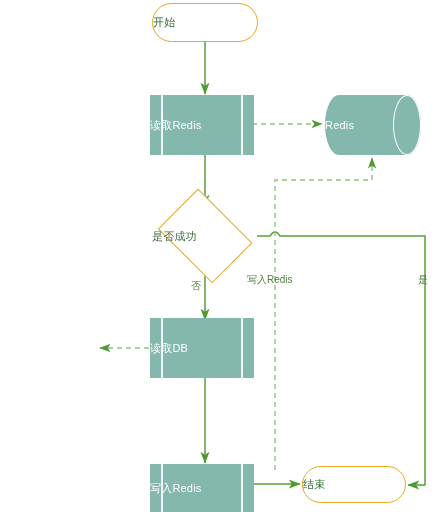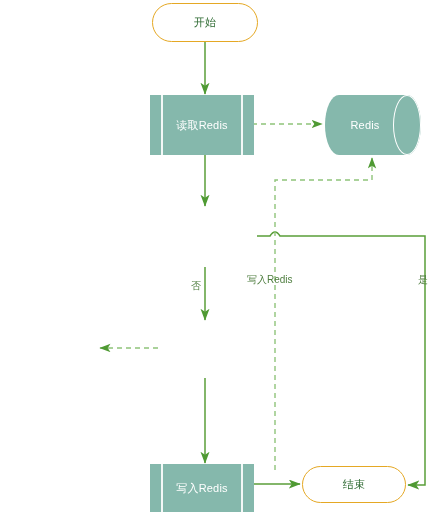--- a/index.html
+++ b/index.html
@@ -20,21 +20,21 @@
     left: 0;
     top: 0;
     width: 437px;
     height: 512px;
   }
   .node {
     position: absolute;
     box-sizing: border-box;
     display: flex;
     align-items: center;
-    justify-content: center;
+    justify-content: flex-start;
     font-size: 11px;
     letter-spacing: 0.2px;
     z-index: 3;
   }
   
   .node.terminator {
     border: 1.6px solid #e5a824;
     border-radius: 22px;
     background: #ffffff;
     color: #2f6b33;
@@ -169,22 +169,31 @@
     <span class="rule right"></span>
     <span class="plabel">读取Redis</span>
   </div>
 
   <div class="node database" style="left:325px; top:95px; width:96px; height:60px;">
     <span class="cyl-body"></span>
     <span class="cyl-cap"></span>
     <span class="dblabel">Redis</span>
   </div>
 
-
-
+  <div class="node decision" style="left:152px; top:197px; width:106px; height:78px;">
+    <span class="diamond"></span>
+    <span class="dlabel">是否成功</span>
+  </div>
+
+
+  <div class="node process" style="left:150px; top:318px; width:104px; height:60px;">
+    <span class="rule left"></span>
+    <span class="rule right"></span>
+    <span class="plabel">读取DB</span>
+  </div>
 
   <div class="node process" style="left:150px; top:464px; width:104px; height:48px;">
     <span class="rule left"></span>
     <span class="rule right"></span>
     <span class="plabel">写入Redis</span>
   </div>
 
   <div class="node terminator" style="left:302px; top:466px; width:104px; height:37px;">
     <span>结束</span>
   </div>

